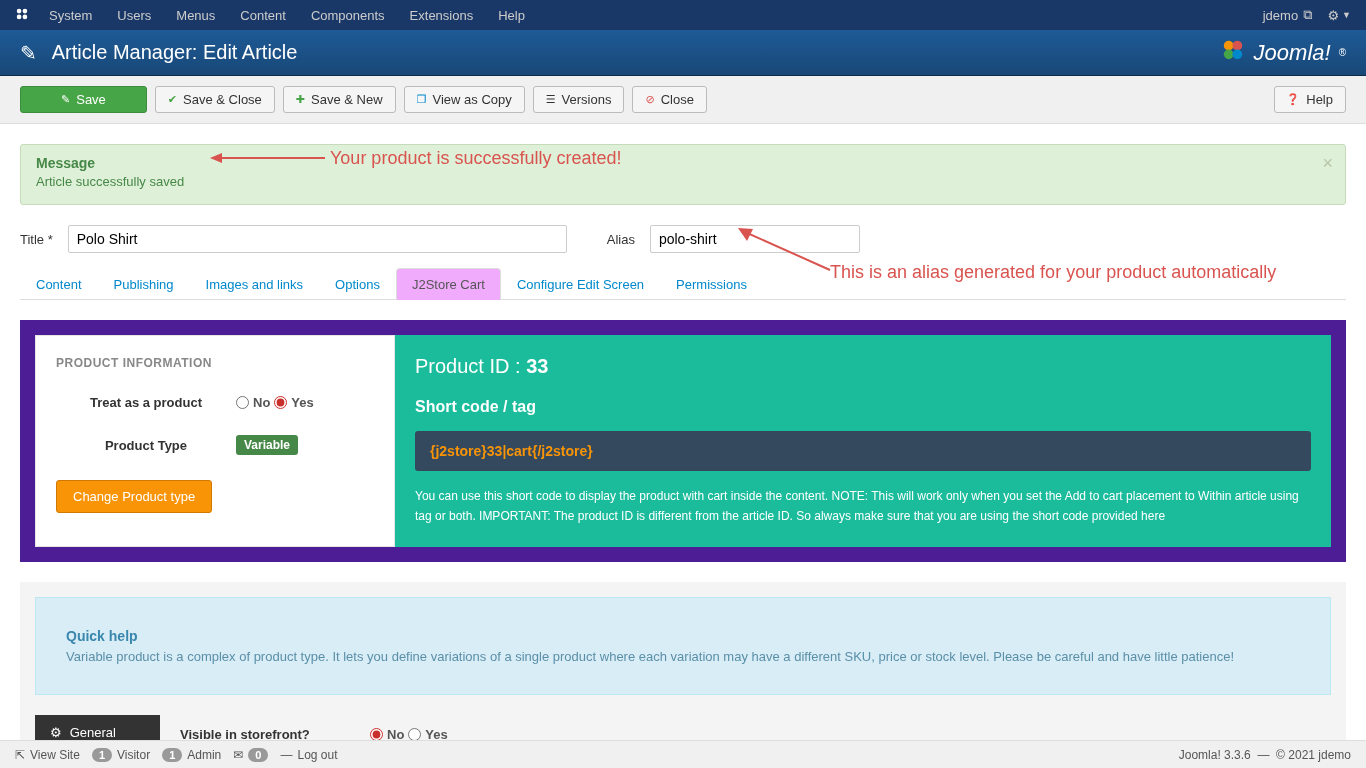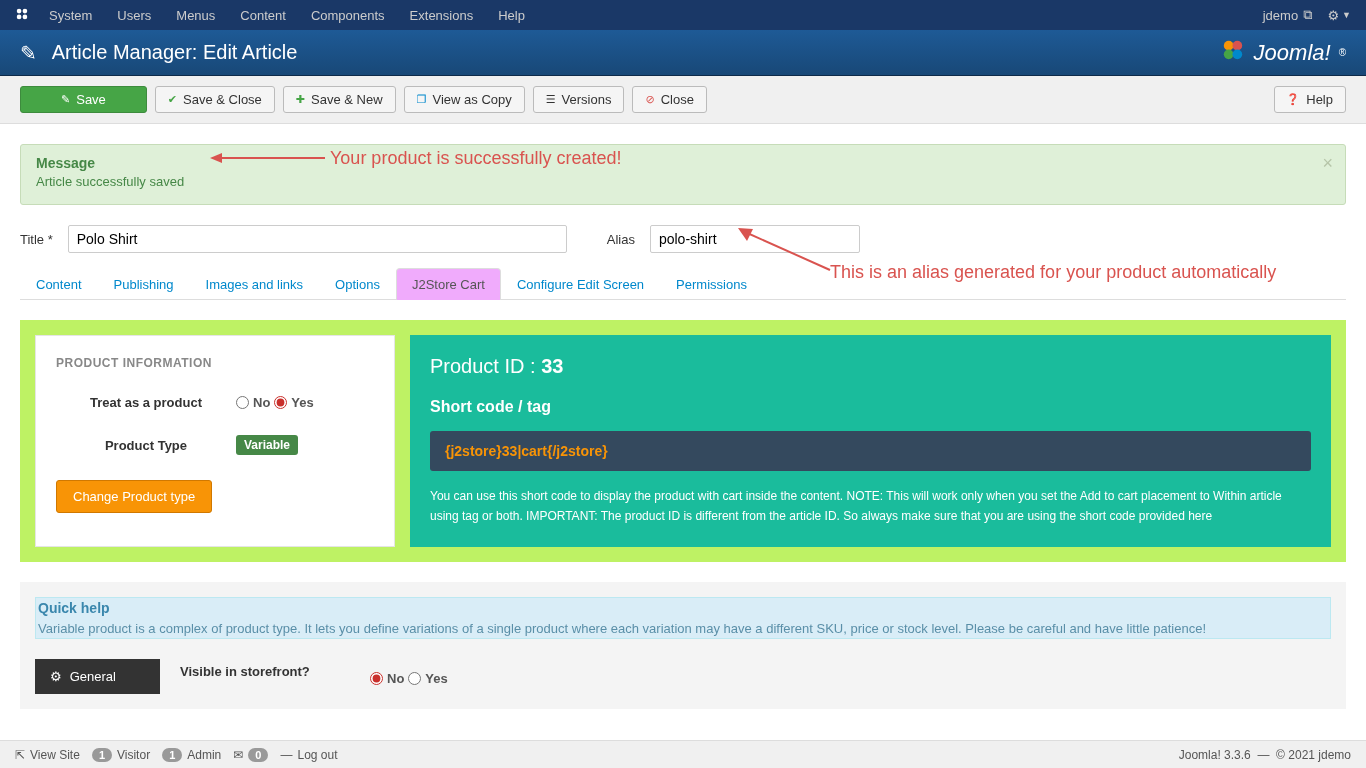--- a/index.html
+++ b/index.html
@@ -49,47 +49,47 @@
 .form-row .title-input { width: 499px; }
 .form-row .alias-input { width: 210px; font-size: 13px; }
 .form-row .alias-label { margin-left: 25px; }
 
 
 .tabs { margin: 0 20px; border-bottom: 1px solid #ddd; display: flex; }
 .tab { padding: 8px 15px; color: #0088cc; cursor: pointer; font-size: 13px; border: 1px solid transparent; border-bottom: none; margin-bottom: -1px; }
 .tab.active { color: #555; background: #f0abfc; border-color: #ddd #ddd #fff; border-radius: 4px 4px 0 0; }
 
 
-.content-area { margin: 20px 20px 0; background: #bef264; padding: 15px; display: flex; gap: 15px; }
+.content-area { margin: 20px 20px 0; background: #4c1d95; padding: 15px; display: flex; }
 .panel-left { background: #fff; width: 360px; padding: 20px; border: 1px solid #e5e5e5; }
 .panel-left h3 { font-size: 12px; color: #888; letter-spacing: 0.5px; margin-bottom: 25px; }
 .field-row { display: flex; align-items: center; margin-bottom: 25px; }
 .field-row .label { width: 180px; font-weight: bold; font-size: 13px; color: #333; text-align: center; }
 .field-row .radio-group { display: flex; gap: 4px; align-items: center; font-size: 13px; font-weight: bold; }
 .field-row .radio-group input { accent-color: #c9302c; }
 .badge-green { background: #468847; color: #fff; padding: 3px 8px; border-radius: 3px; font-size: 12px; font-weight: bold; }
 .btn-orange { background: #f89406; color: #fff; border: 1px solid #d07800; padding: 8px 16px; border-radius: 3px; cursor: pointer; font-size: 13px; }
 
 .panel-right { background: #1abc9c; color: #fff; flex: 1; padding: 20px; min-height: 205px; }
 .panel-right h2 { font-size: 20px; font-weight: normal; margin-bottom: 20px; }
 .panel-right h2 strong { font-weight: bold; }
 .panel-right h3 { font-size: 16px; font-weight: bold; margin-bottom: 15px; }
 .shortcode-box { background: #34495e; color: #f89406; padding: 12px 15px; border-radius: 3px; font-size: 14px; font-weight: bold; margin-bottom: 15px; font-family: inherit; }
 .panel-right .desc { font-size: 12px; line-height: 1.7; }
 
 
 .content-area2 { margin: 20px 20px 0; background: #f4f4f4; padding: 15px; }
-.alert-info { background: #d9edf7; border: 1px solid #bce8f1; padding: 2px; color: #3a87ad; margin-bottom: 20px; }
+.alert-info { background: #d9edf7; border: 1px solid #bce8f1; padding: 30px; color: #3a87ad; margin-bottom: 20px; }
 .alert-info h4 { font-size: 14px; font-weight: bold; margin-bottom: 5px; }
 .alert-info p { color: #5a8fa8; font-size: 13px; }
 
 .lower-row { display: flex; gap: 20px; }
 .vtabs { width: 125px; }
 .vtab { background: #333; color: #fff; padding: 10px 15px; display: flex; align-items: center; gap: 8px; font-size: 13px; }
-.lower-field { display: flex; padding-top: 5px; }
+.lower-field { display: flex; align-items: center; padding-top: 5px; }
 .lower-field .label { width: 190px; font-weight: bold; font-size: 13px; color: #333; }
 .lower-field .radio-group { display: flex; gap: 4px; align-items: center; font-size: 13px; font-weight: bold; }
 .lower-field .radio-group input { accent-color: #c9302c; }
 
 
 .statusbar { position: absolute; bottom: 0; left: 0; right: 0; height: 28px; background: #f0f0f0; border-top: 1px solid #ddd; display: flex; align-items: center; padding: 0 15px; font-size: 12px; color: #555; gap: 12px; }
 .statusbar .badge { background: #999; color: #fff; border-radius: 8px; padding: 1px 7px; font-size: 11px; font-weight: bold; }
 .statusbar .item { display: flex; align-items: center; gap: 5px; }
 .statusbar .spacer { flex: 1; }
 

